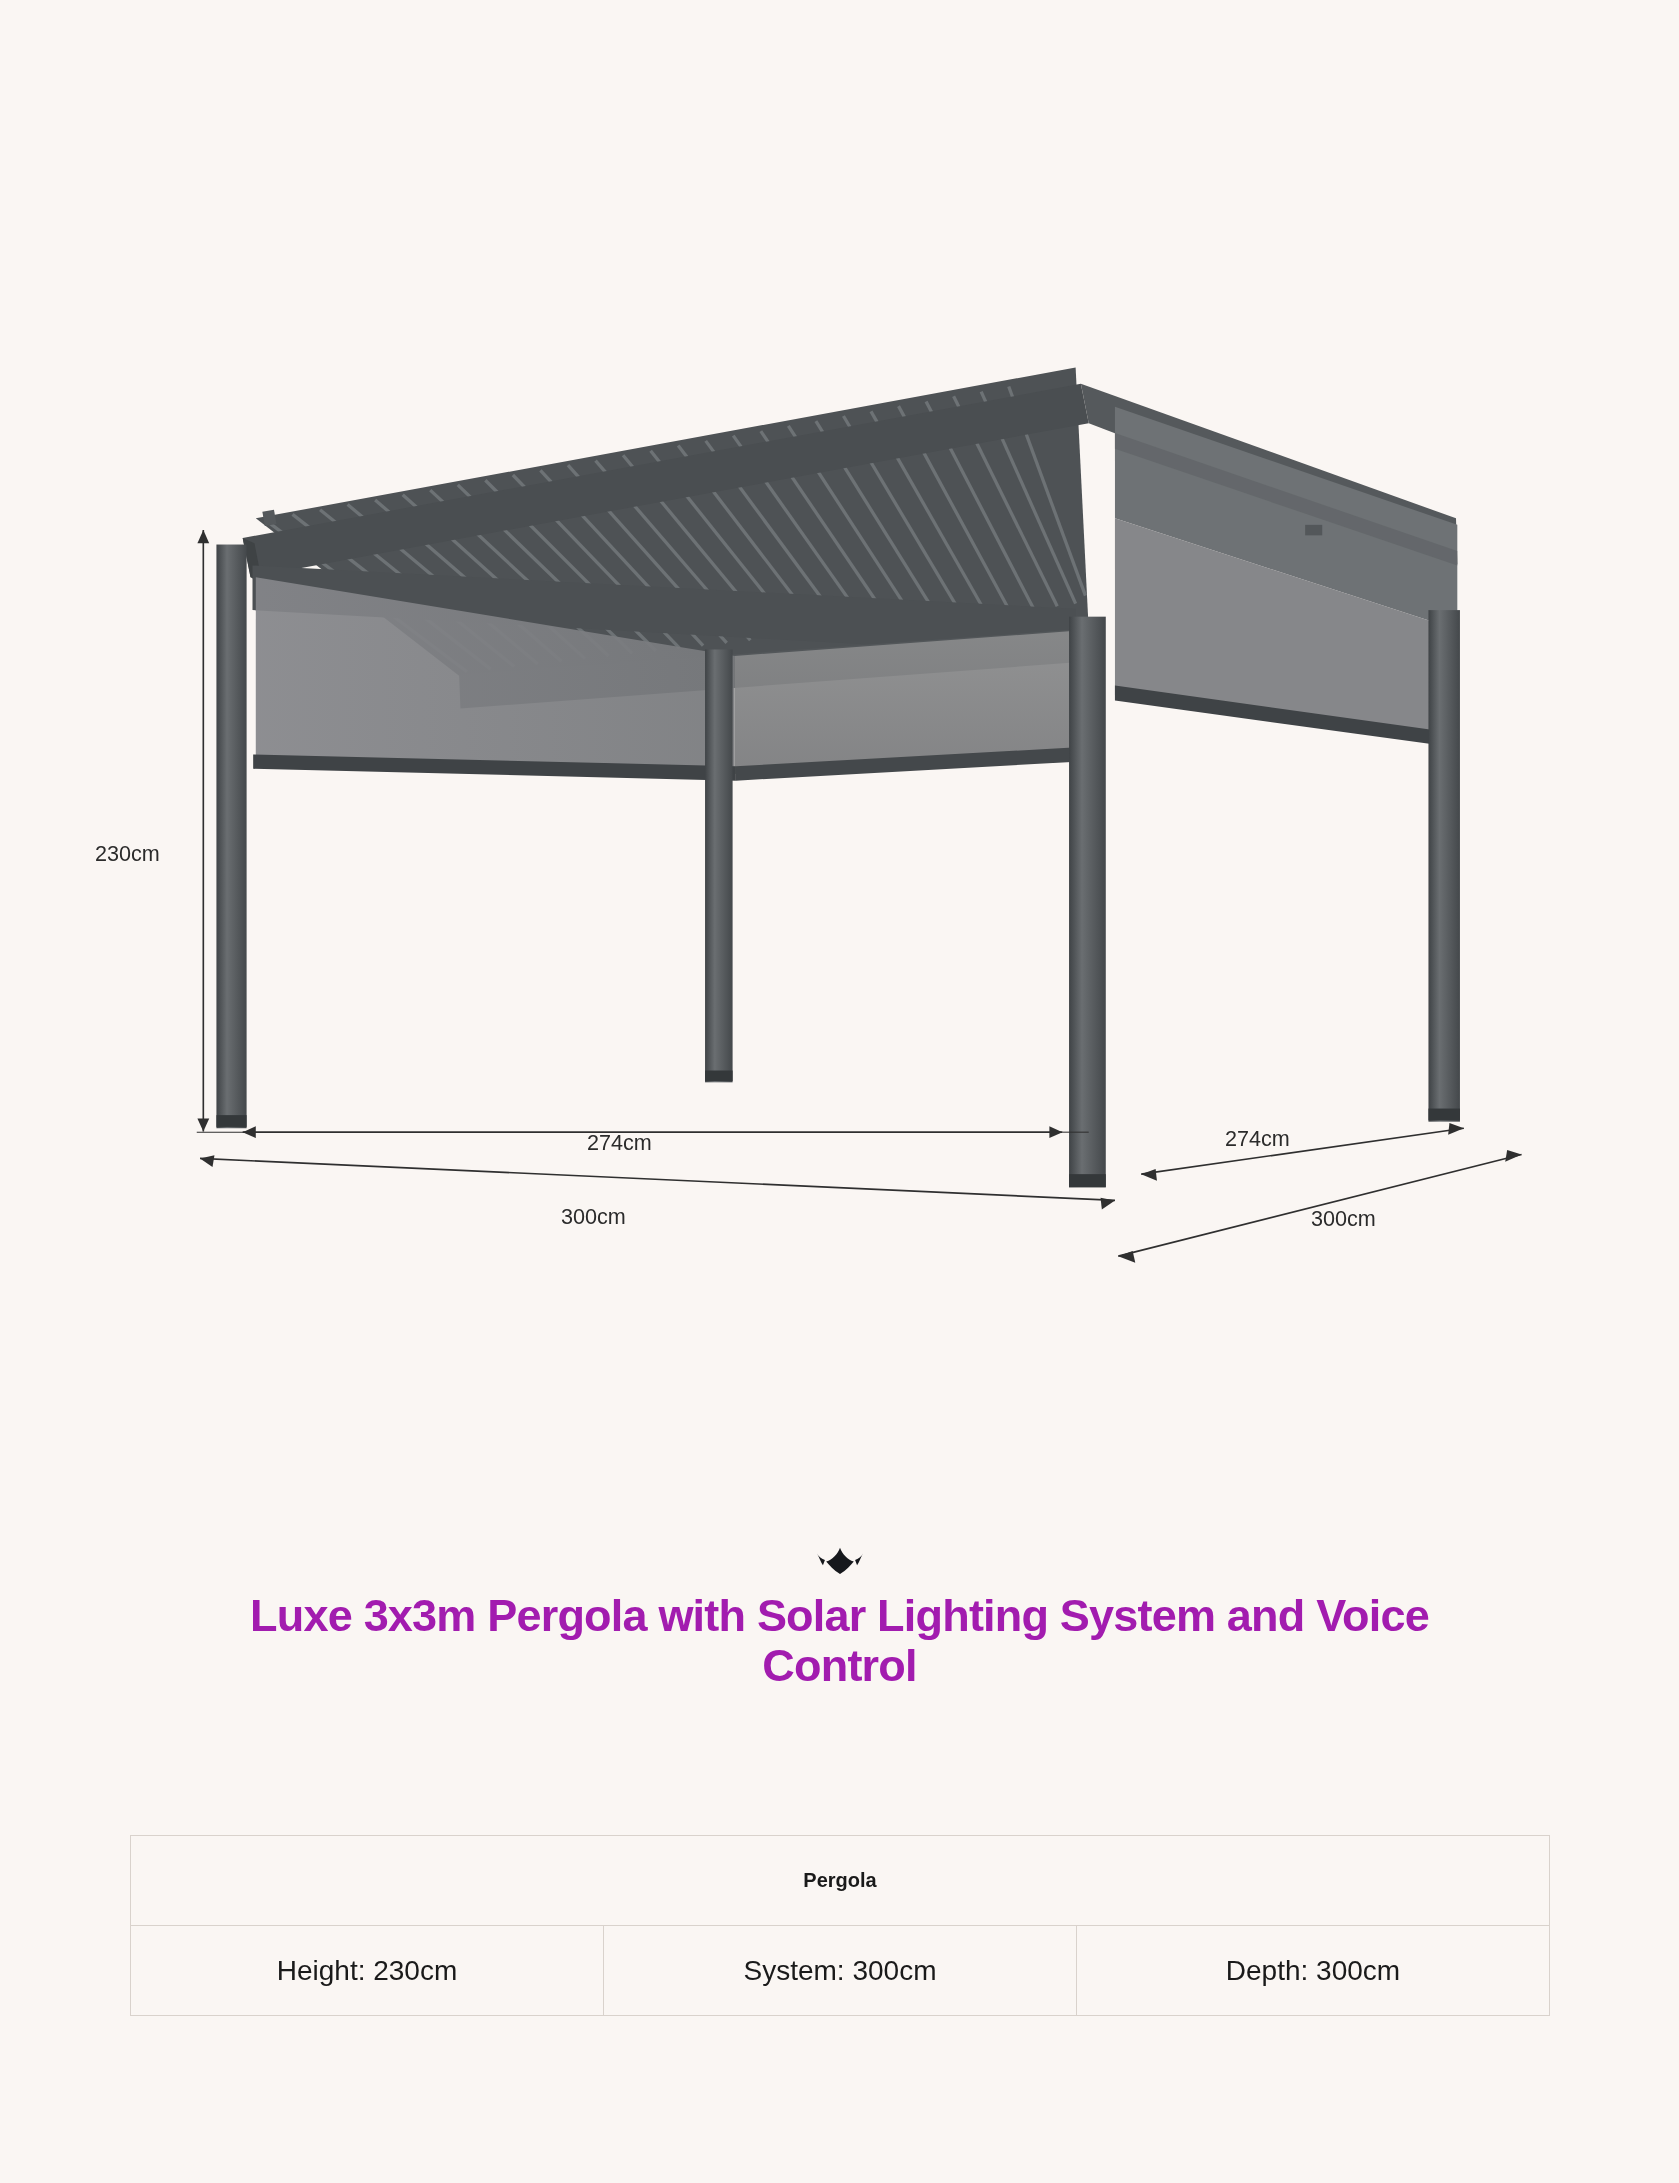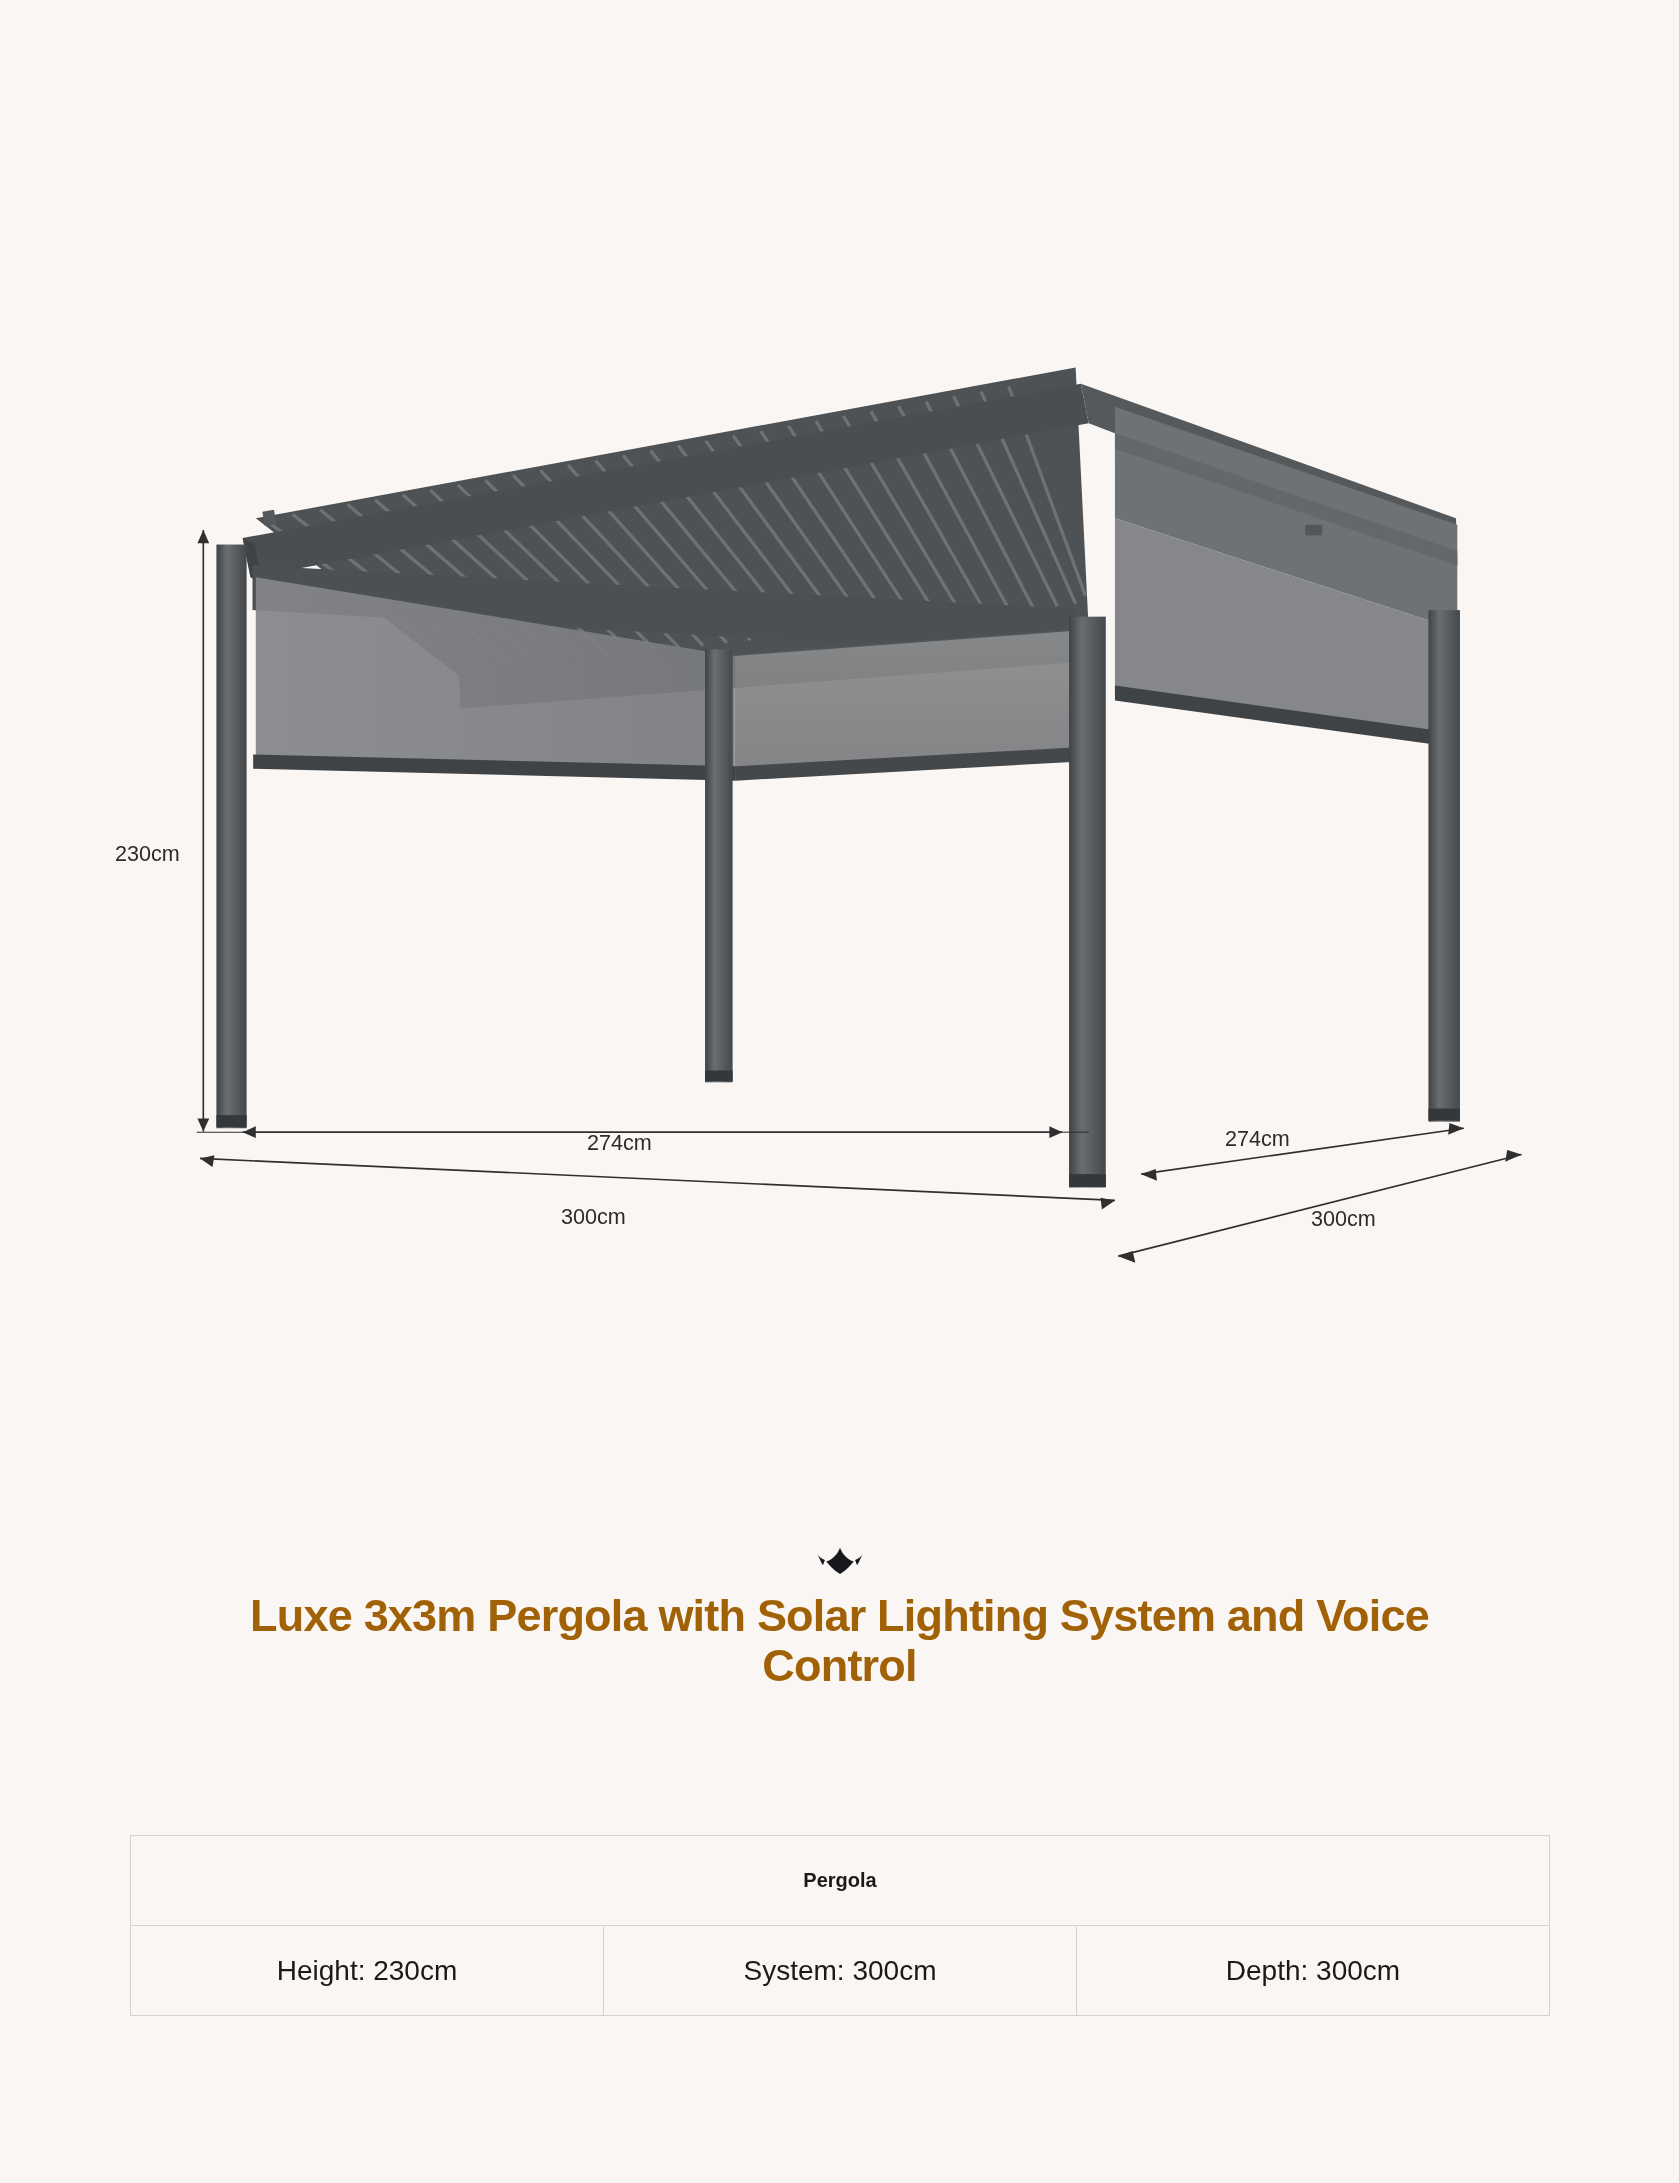--- a/index.html
+++ b/index.html
@@ -39,21 +39,21 @@
     height: 1476px;
   }
 
   .dim-label {
     position: absolute;
     font-family: "Liberation Sans", sans-serif;
     font-size: 21.6px;
     color: #2b2b2b;
     white-space: nowrap;
   }
-  #dim-height-label { left: 115px; top: 841px; }
+  #dim-height-label { left: 95px; top: 841px; }
   #dim-width-inner-label { left: 587px; top: 1130px; }
   #dim-width-outer-label { left: 561px; top: 1204px; }
   #dim-depth-inner-label { left: 1225px; top: 1126px; }
   #dim-depth-outer-label { left: 1311px; top: 1206px; }
 
   
   .title-block {
     position: absolute;
     left: 0;
     top: 1545px;
@@ -65,21 +65,21 @@
     margin: 0 auto 14.4px auto;
     width: 46px;
     height: 31.5px;
   }
   .product-title {
     font-family: "Liberation Sans", sans-serif;
     font-weight: bold;
     font-size: 45px;
     line-height: 1.12;
     letter-spacing: -0.8px;
-    color: #a16207;
+    color: #a21caf;
     margin: 0;
     padding: 0 249px;
   }
 
   
   .spec-table {
     position: absolute;
     left: 130px;
     top: 1835px;
     width: 1420px;

